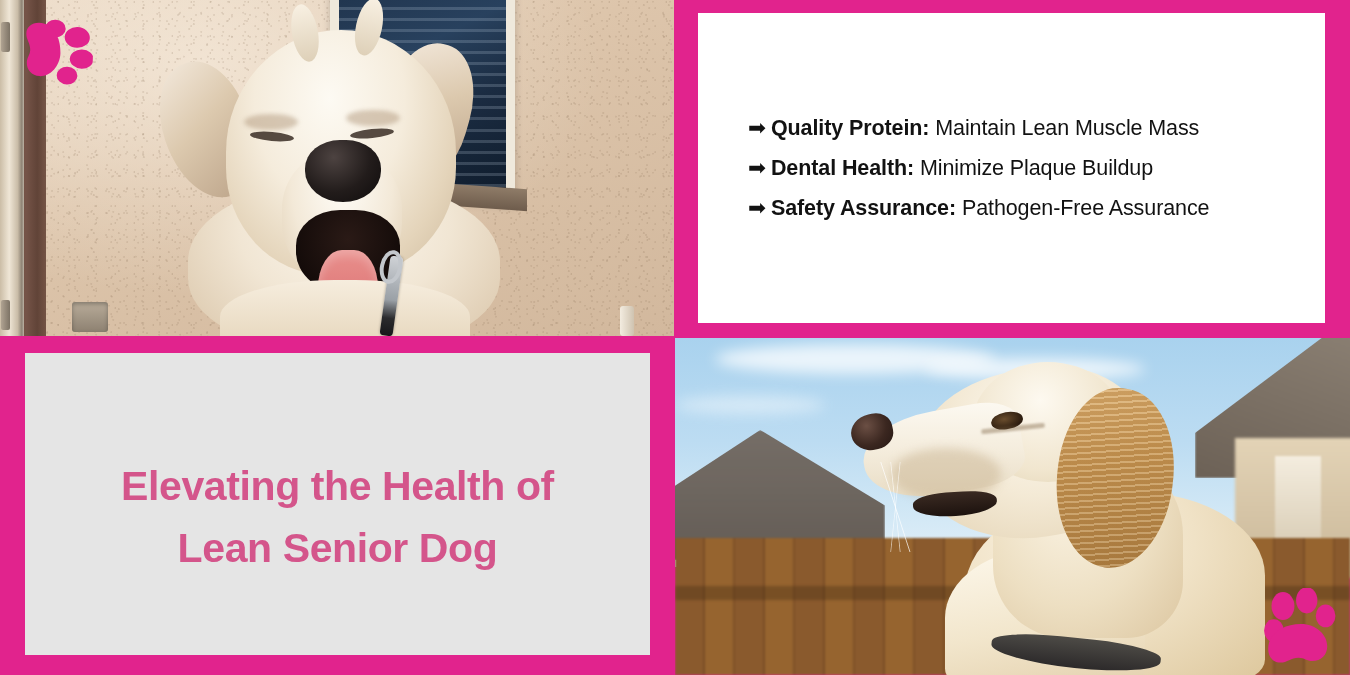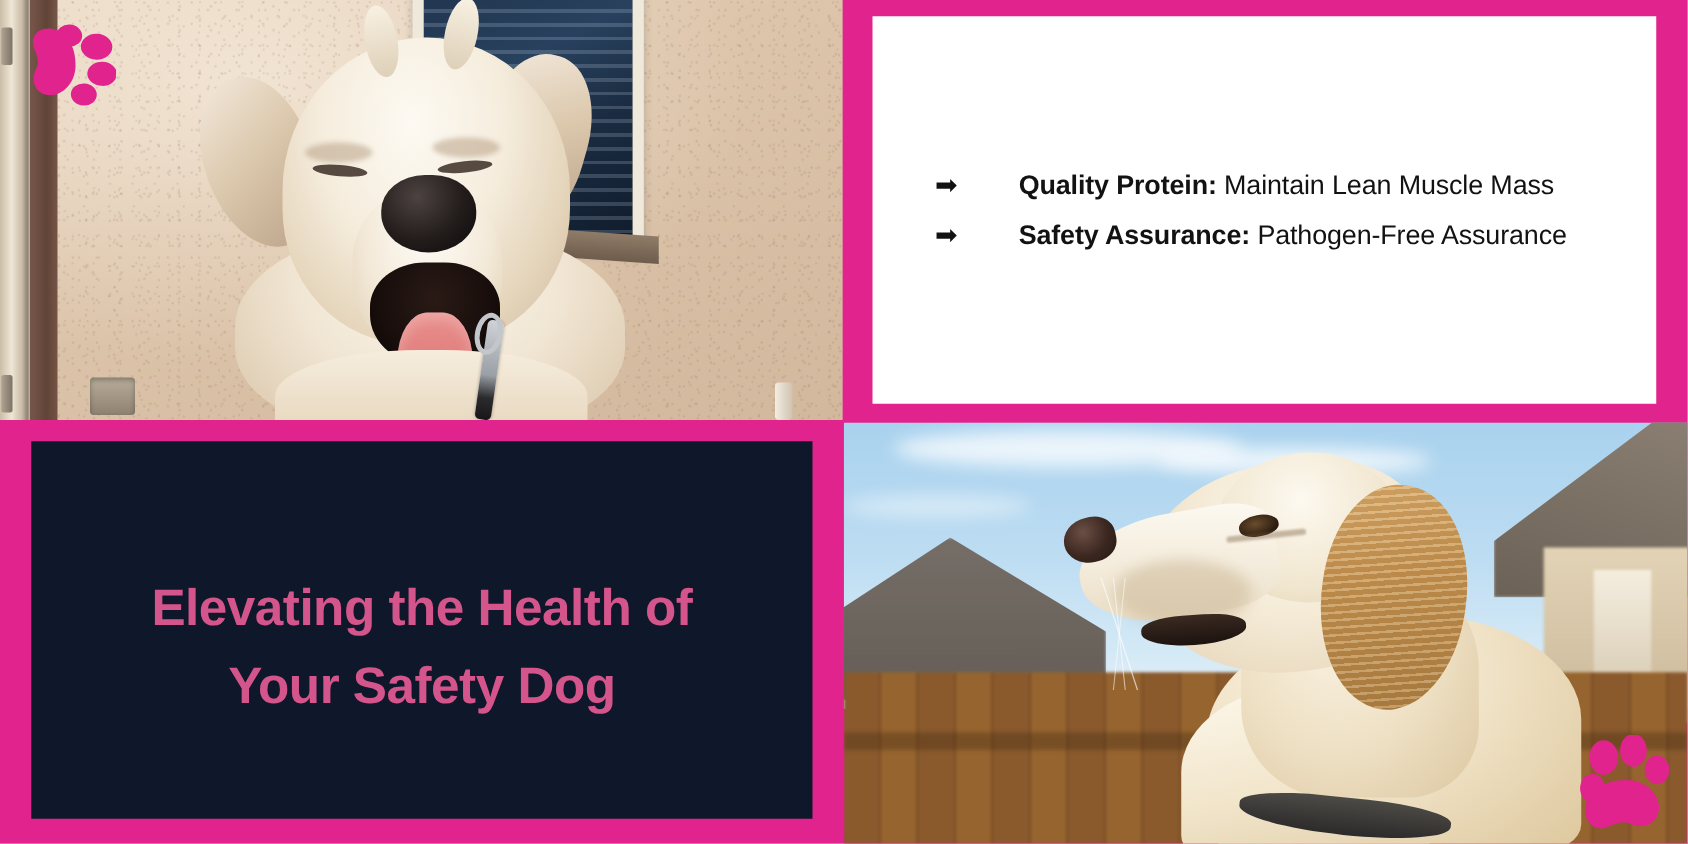--- a/index.html
+++ b/index.html
@@ -329,29 +329,29 @@
   }
   .benefit-line {
     font-size: 21.5px;
     line-height: 40px;
     color: #121212;
     letter-spacing: -0.1px;
     white-space: nowrap;
   }
   .benefit-line.wrap { white-space: normal; }
   .b-arrow { font-weight: 400; margin-right: 5px; }
-  .b-term { font-weight: bold; margin-left: 44px; }
+  .b-term { font-weight: bold; }
   .b-desc { font-weight: 400; }
 
   
   .headline-card {
     position: absolute;
     left: 25px; top: 353px;
     width: 625px; height: 302px;
-    background: #0f172a;
+    background: #e5e5e5;
     overflow: hidden;
   }
   .headline {
     position: absolute;
     left: 0; right: 0; top: 102px;
     text-align: center;
     font-size: 41px;
     font-weight: bold;
     line-height: 1.52;
     color: #d4558b;
@@ -418,33 +418,36 @@
     </div>
   </div>
 
   <div class="benefits-card">
 
     <div class="benefit-line">
       <span class="b-arrow">➡</span><span class="b-term">Quality Protein:</span> <span class="b-desc">Maintain Lean Muscle Mass</span>
     </div>
 
 
+    <div class="benefit-line">
+      <span class="b-arrow">➡</span><span class="b-term">Dental Health:</span> <span class="b-desc">Minimize Plaque Buildup</span>
+    </div>
 
 
     <div class="benefit-line">
       <span class="b-arrow">➡</span><span class="b-term">Safety Assurance:</span> <span class="b-desc">Pathogen-Free Assurance</span>
     </div>
 
   </div>
 
   <div class="headline-card">
 
     <div class="headline">
       <span>Elevating the Health of</span><br>
-      <span>Your Safety Dog</span>
+      <span>Lean Senior Dog</span>
     </div>
 
   </div>
 
   <div class="photo-bottom-right">
     <div class="br-sky"></div>
     <div class="br-cloud c1"></div>
     <div class="br-cloud c2"></div>
     <div class="br-cloud c3"></div>
     <div class="br-roof-left"></div>

